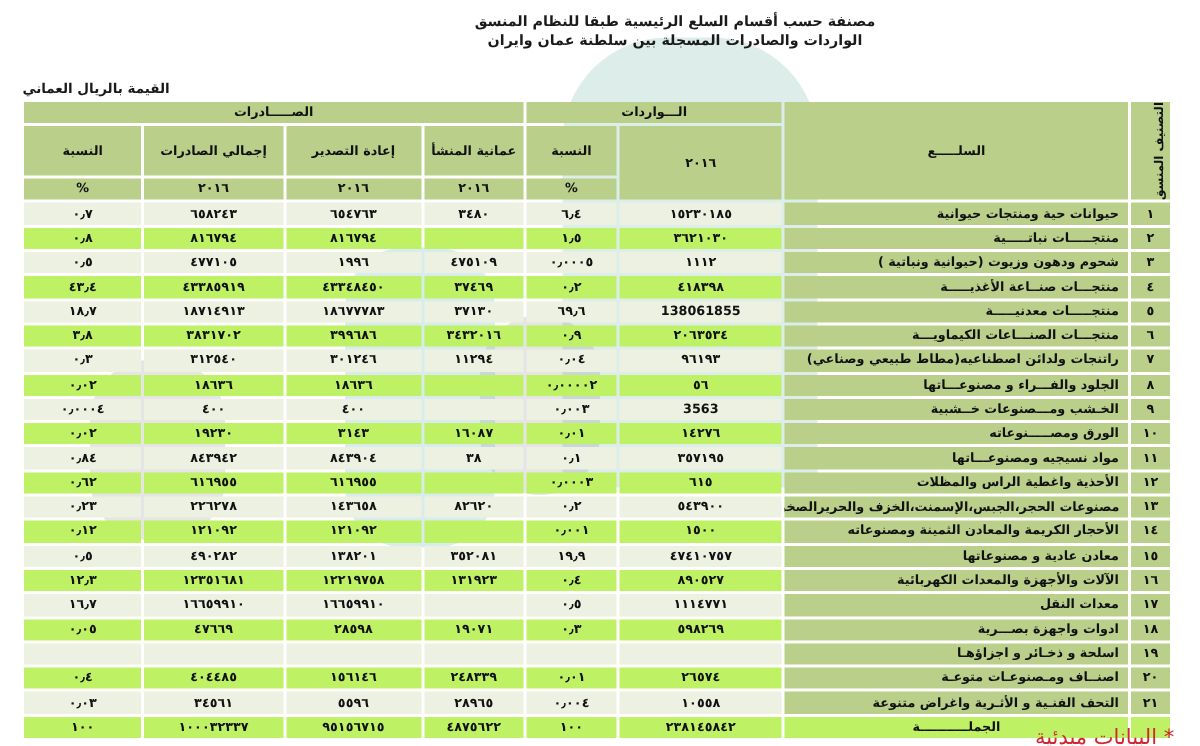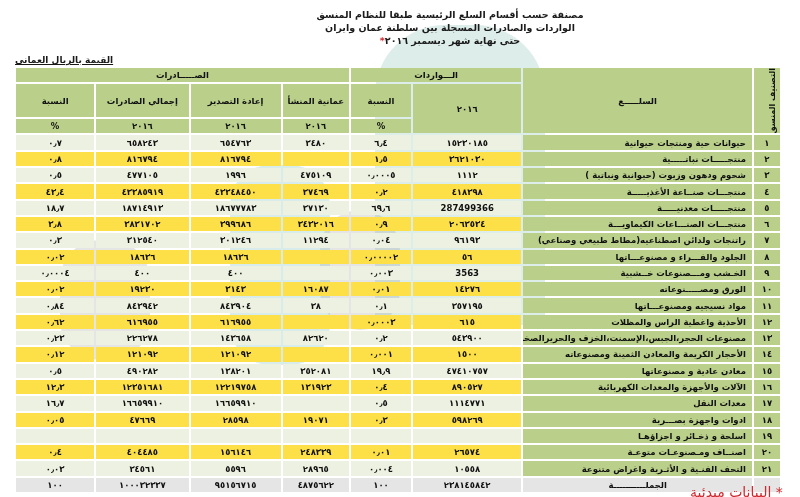--- a/index.html
+++ b/index.html
@@ -1,29 +1,29 @@
 <!DOCTYPE html>
 <html><head>
 <meta charset="utf-8">
 <style>
   html, body { margin:0; padding:0; }
   body { width:800px; height:497px; background:#ffffff; position:relative; overflow:hidden; font-family:"DejaVu Sans", sans-serif; }
   .title-block { position:absolute; top:8px; left:300px; width:300px; text-align:center; direction:rtl; font-weight:bold; font-size:9.5px; line-height:13px; color:#1a1a1a; }
   .title-block .red { color:#d0282e; }
-  .currency { position:absolute; top:55px; left:15px; font-size:9px; font-weight:bold; direction:rtl; color:#1a1a1a;text-decoration:underline; }
+  .currency { position:absolute; top:55px; left:15px; font-size:9px; font-weight:bold; direction:rtl; color:#1a1a1a; }
 
   table.main { position:absolute; top:66px; left:14px; width:768px; border-collapse:separate; border-spacing:2px; direction:rtl; table-layout:fixed; }
   table.main td { font-size:8.5px; text-align:center; padding:0; height:14.3px; line-height:14px; color:#111; font-weight:bold; white-space:nowrap; overflow:hidden; }
   .hdr { background:#b9cf8a; color:#333; font-weight:bold; }
   .hdr-big { font-size:11px; color:#4a4a3a; font-weight:normal; letter-spacing:1px; }
   .num-col { background:#b9cf8a; }
   .item-col { background:#b9cf8a; text-align:right !important; padding-right:6px !important; }
   .data { background:#edf1e1; }
-  .data.alt { background:#fde047; }
-  .total-row td { background:#e5e5e5; height:18px; }
+  .data.alt { background:#bef264; }
+  .total-row td { background:#bef264; height:18px; }
   .vert { writing-mode:vertical-rl; transform:rotate(180deg); font-size:8px; font-weight:bold; }
   .footnote { position:absolute; top:484px; left:690px; font-size:14px; font-weight:normal; color:#d0282e; direction:rtl; }
 
   
   .wm { position:absolute; pointer-events:none; }
   .wm-shape1 { left:375px; top:25px; width:170px; height:300px; background:rgba(120,185,170,0.25); border-radius:70px 70px 10px 10px; }
   .wm-shape2 { left:230px; top:165px; width:100px; height:200px; background:rgba(120,185,185,0.28); border-radius:40px; }
   .wm-shape3 { left:60px; top:240px; width:90px; height:120px; background:rgba(150,150,150,0.25); border-radius:40px; }
   .wm-shape4 { left:320px; top:210px; width:80px; height:120px; background:rgba(150,150,150,0.25); border-radius:40px; }
 </style>
@@ -31,21 +31,20 @@
 <body>
 
 <div class="wm wm-shape1"></div>
 <div class="wm wm-shape2"></div>
 <div class="wm wm-shape3"></div>
 <div class="wm wm-shape4"></div>
 
 <div class="title-block">
   <div>مصنفة حسب أقسام السلع الرئيسية طبقا للنظام المنسق</div>
   <div>الواردات والصادرات المسجلة بين سلطنة عمان وايران</div>
-  <div><span>حتى نهاية شهر ديسمبر ٢٠١٦</span><span class="red">*</span></div>
 </div>
 
 <div class="currency">القيمة بالريال العماني</div>
 
 <table class="main">
   <colgroup>
     <col style="width:26px">
     <col style="width:228px">
     <col style="width:108px">
     <col style="width:60px">
@@ -114,21 +113,21 @@
         <td class="data alt">٤١٨٣٩٨</td>
         <td class="data alt">٠٫٢</td>
         <td class="data alt">٣٧٤٦٩</td>
         <td class="data alt">٤٣٣٤٨٤٥٠</td>
         <td class="data alt">٤٣٣٨٥٩١٩</td>
         <td class="data alt">٤٣٫٤</td>
       </tr>
       <tr>
         <td class="num-col">٥</td>
         <td class="item-col">منتجـــــات معدنيـــــة</td>
-        <td class="data">287499366</td>
+        <td class="data">138061855</td>
         <td class="data">٦٩٫٦</td>
         <td class="data">٣٧١٣٠</td>
         <td class="data">١٨٦٧٧٧٨٣</td>
         <td class="data">١٨٧١٤٩١٣</td>
         <td class="data">١٨٫٧</td>
       </tr>
       <tr>
         <td class="num-col">٦</td>
         <td class="item-col">منتجـــات الصنـــاعات الكيماويـــة</td>
         <td class="data alt">٢٠٦٣٥٣٤</td>

